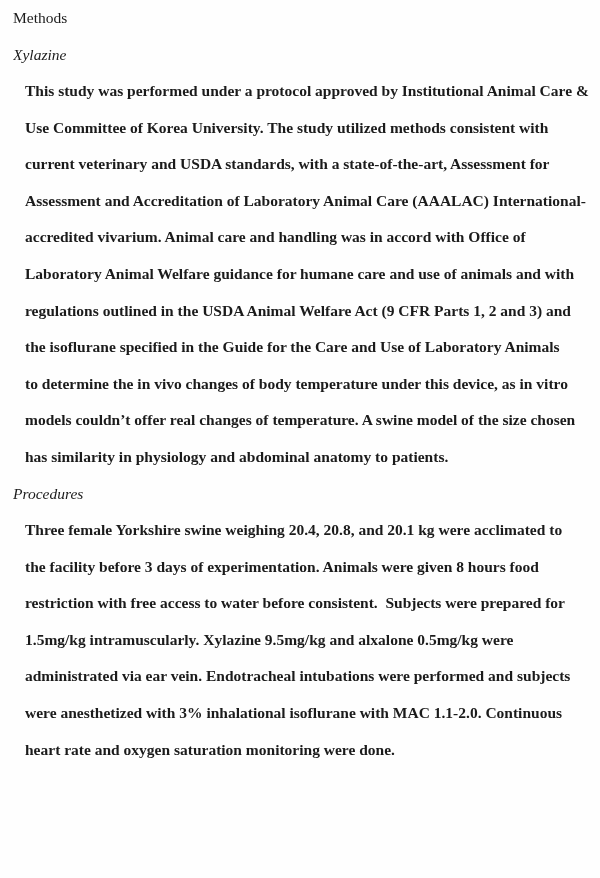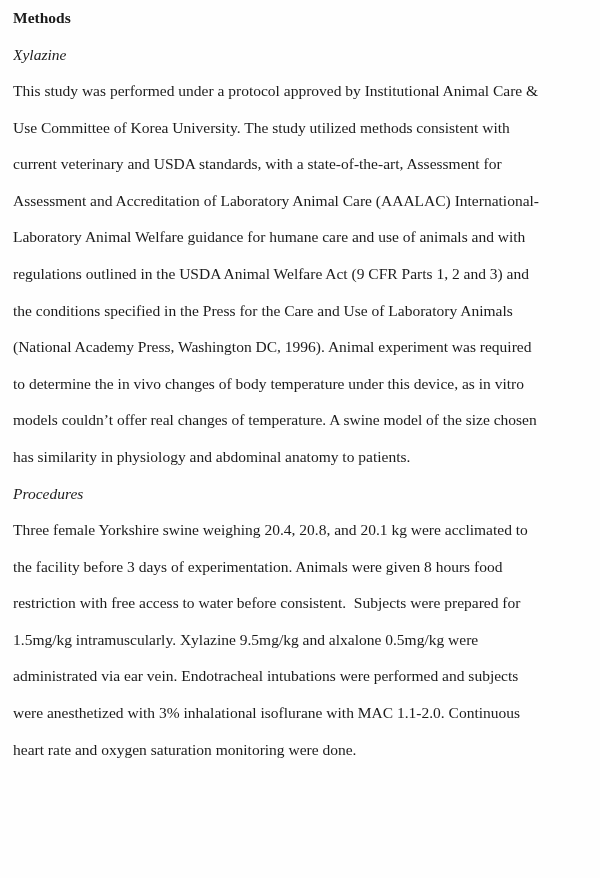--- a/index.html
+++ b/index.html
@@ -19,45 +19,46 @@
     padding: 0 0 0 13px;
   }
   .line {
     height: 36.58px;
     line-height: 36.58px;
     font-size: 15.5px;
     white-space: pre;
     overflow: hidden;
   }
   .line.bold {
-    font-weight: bold;
+    font-weight: normal;
   }
   .line.italic {
     font-style: italic;
   }
   .line.normal {
-    font-weight: normal;
+    font-weight: bold;
     font-style: normal;
+    margin-left: 12px;
   }
 </style>
 </head>
 <body style="background: rgb(254, 254, 254); color: rgb(27, 27, 27);">
 
 <div class="page">
   <div id="text-block">
       <div class="line bold">Methods</div>
       <div class="line italic">Xylazine</div>
       <div class="line normal">This study was performed under a protocol approved by Institutional Animal Care &amp;</div>
       <div class="line normal">Use Committee of Korea University. The study utilized methods consistent with</div>
       <div class="line normal">current veterinary and USDA standards, with a state-of-the-art, Assessment for</div>
       <div class="line normal">Assessment and Accreditation of Laboratory Animal Care (AAALAC) International-</div>
+      <div class="line normal">accredited vivarium. Animal care and handling was in accord with Office of</div>
       <div class="line normal">Laboratory Animal Welfare guidance for humane care and use of animals and with</div>
       <div class="line normal">regulations outlined in the USDA Animal Welfare Act (9 CFR Parts 1, 2 and 3) and</div>
-      <div class="line normal">the conditions specified in the Press for the Care and Use of Laboratory Animals</div>
-      <div class="line normal">(National Academy Press, Washington DC, 1996). Animal experiment was required</div>
+      <div class="line normal">the isoflurane specified in the Guide for the Care and Use of Laboratory Animals</div>
       <div class="line normal">to determine the in vivo changes of body temperature under this device, as in vitro</div>
       <div class="line normal">models couldn’t offer real changes of temperature. A swine model of the size chosen</div>
       <div class="line normal">has similarity in physiology and abdominal anatomy to patients.</div>
       <div class="line italic">Procedures</div>
       <div class="line normal">Three female Yorkshire swine weighing 20.4, 20.8, and 20.1 kg were acclimated to</div>
       <div class="line normal">the facility before 3 days of experimentation. Animals were given 8 hours food</div>
       <div class="line normal">restriction with free access to water before consistent.  Subjects were prepared for</div>
       <div class="line normal">1.5mg/kg intramuscularly. Xylazine 9.5mg/kg and alxalone 0.5mg/kg were</div>
       <div class="line normal">administrated via ear vein. Endotracheal intubations were performed and subjects</div>
       <div class="line normal">were anesthetized with 3% inhalational isoflurane with MAC 1.1-2.0. Continuous</div>

